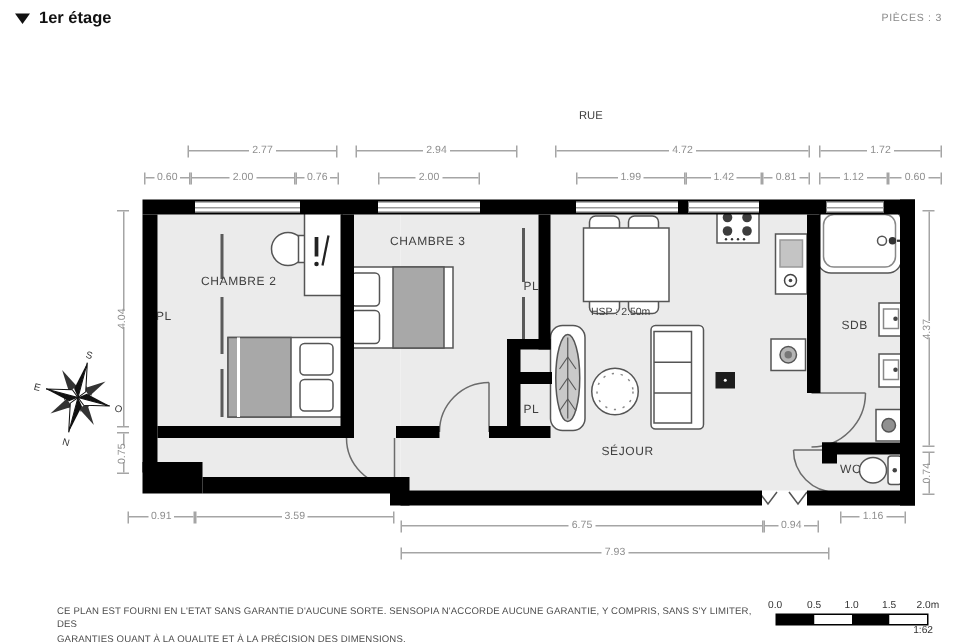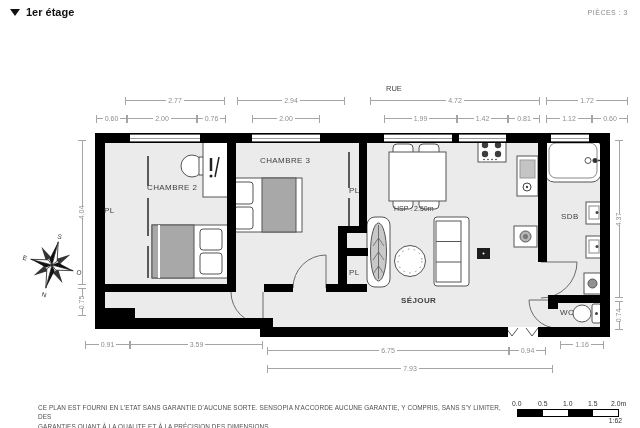--- a/index.html
+++ b/index.html
@@ -234,28 +234,28 @@
   <div class="wall" style="left:548px;top:295px;width:10px;height:14px;"></div>
   <div class="wall" style="left:548px;top:295px;width:62px;height:8px;"></div>
 
   <div class="win" style="left:130px;width:70px;"></div>
   <div class="win" style="left:252px;width:68px;"></div>
   <div class="win" style="left:384px;width:68px;"></div>
   <div class="win" style="left:459px;width:47px;"></div>
   <div class="win" style="left:551px;width:38px;"></div>
 
   <div class="rlabel" style="left:260px;top:156px;">CHAMBRE 3</div>
-  <div class="rlabel" style="left:147px;top:183px;">CHAMBRE 2</div>
-  <div class="rlabel" style="left:401px;top:296px;font-weight:bold;">SÉJOUR</div>
+  <div class="rlabel" style="left:134px;top:183px;">CHAMBRE 2</div>
+  <div class="rlabel" style="left:401px;top:296px;">SÉJOUR</div>
   <div class="rlabel" style="left:561px;top:212px;">SDB</div>
   <div class="rlabel" style="left:560px;top:308px;">WC</div>
   <div class="rlabel" style="left:104px;top:206px;">PL</div>
   <div class="rlabel" style="left:349px;top:186px;">PL</div>
   <div class="rlabel" style="left:349px;top:268px;">PL</div>
-  <div class="slabel" style="left:386px;top:84px;font-size:7.5px;">RUE</div>
+  <div class="slabel" style="left:386px;top:72px;font-size:7.5px;">RUE</div>
   <div class="slabel" style="left:394px;top:205px;">HSP : 2.50m</div>
 
   <div class="hdim" style="left:125px;top:96px;width:100px;">
       <span class="ln"></span>
       <span class="tx">2.77</span>
       <span class="ln"></span>
     </div>
   <div class="hdim" style="left:237px;top:96px;width:108px;">
       <span class="ln"></span>
       <span class="tx">2.94</span>

